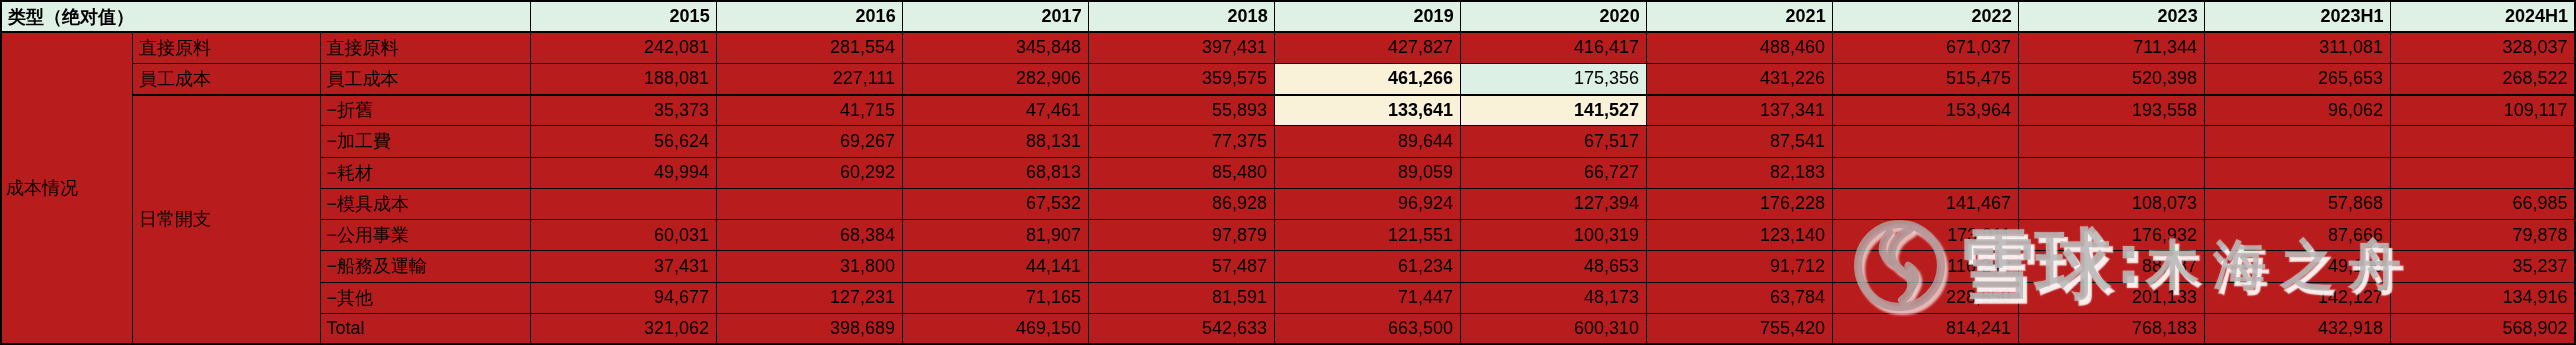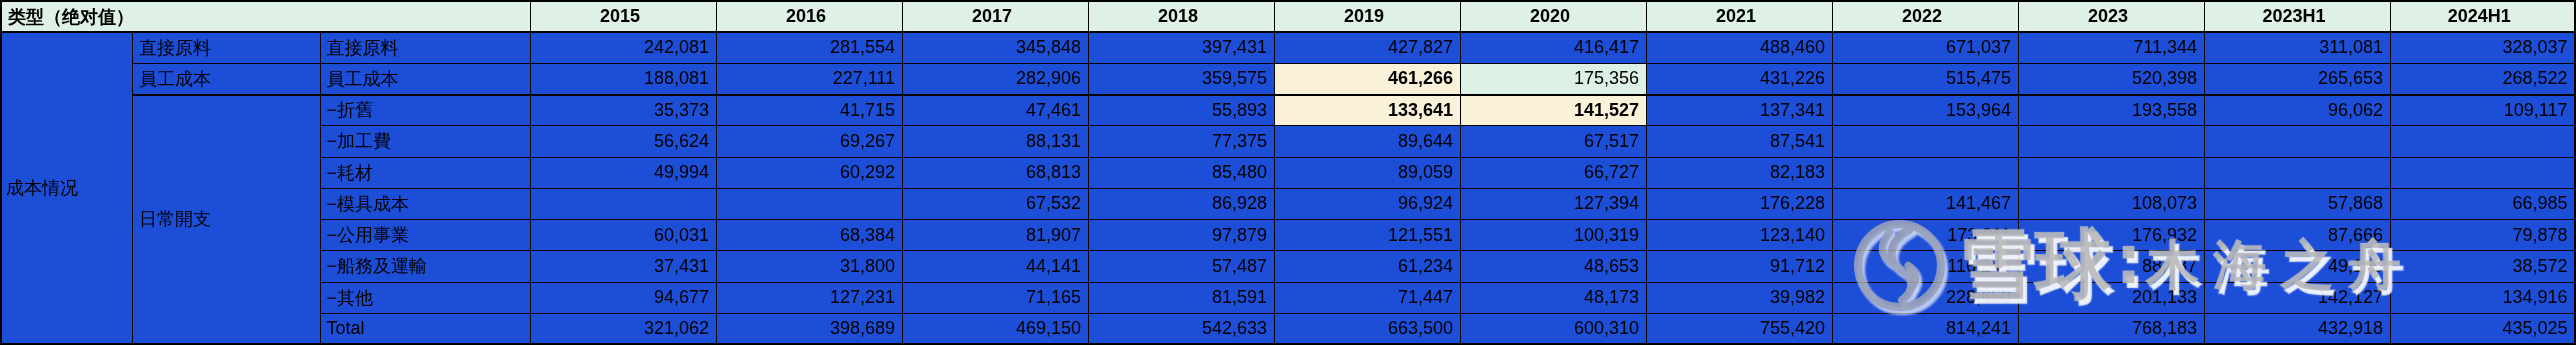--- a/index.html
+++ b/index.html
@@ -1,24 +1,24 @@
 <!DOCTYPE html>
 <html style="font-size:10.4px"><head>
 <meta charset="utf-8">
 <style>
   html,body{margin:0;padding:0;background:#ffffff;}
   body{font-family:"Liberation Sans","DejaVu Sans",sans-serif;}
-  .stage{position:relative;width:2576px;height:346px;background:#1d4ed8;overflow:hidden;}
+  .stage{position:relative;width:2576px;height:346px;background:#b91c1c;overflow:hidden;}
   table.cost{border-collapse:collapse;table-layout:fixed;width:2576px;height:346px;
     border:2px solid #000;border-bottom:3.3px solid #000;}
   th,td{border:1.3px solid #000;font-size:18px;color:#000;overflow:hidden;white-space:nowrap;
     box-sizing:border-box;padding:0;}
   thead th{background:#dff0e5;height:31px;font-weight:bold;}
   th.type-head{text-align:left;padding-left:5.9px;}
-  th.year-head{text-align:center;padding-right:5.9px;}
+  th.year-head{text-align:right;padding-right:5.9px;}
   thead th{border-bottom:2.6px solid #000;}
   tbody tr{height:31px;}
   td.cat{ text-align:left;padding-left:4px;font-weight:normal;}
   td.glabel{text-align:left;padding-left:6.5px;}
   td.rlabel{text-align:left;padding-left:5.9px;}
   td.num{text-align:right;padding-right:6.5px;}
   tr.section-start td{border-top:2px solid #000;}
   td.hl-y{background:#faf2d8;font-weight:bold;padding-left:48px;}
   td.hl-g{background:#ddf0e5;}
   
@@ -177,49 +177,49 @@
           <td class="num">37,431</td>
           <td class="num">31,800</td>
           <td class="num">44,141</td>
           <td class="num">57,487</td>
           <td class="num">61,234</td>
           <td class="num">48,653</td>
           <td class="num">91,712</td>
           <td class="num">116,249</td>
           <td class="num">88,487</td>
           <td class="num">49,195</td>
-          <td class="num">38,572</td>
+          <td class="num">35,237</td>
         </tr>
         <tr>
           <td class="rlabel">−其他</td>
           <td class="num">94,677</td>
           <td class="num">127,231</td>
           <td class="num">71,165</td>
           <td class="num">81,591</td>
           <td class="num">71,447</td>
           <td class="num">48,173</td>
-          <td class="num">39,982</td>
+          <td class="num">63,784</td>
           <td class="num">228,650</td>
           <td class="num">201,133</td>
           <td class="num">142,127</td>
           <td class="num">134,916</td>
         </tr>
         <tr>
           <td class="rlabel">Total</td>
           <td class="num">321,062</td>
           <td class="num">398,689</td>
           <td class="num">469,150</td>
           <td class="num">542,633</td>
           <td class="num">663,500</td>
           <td class="num">600,310</td>
           <td class="num">755,420</td>
           <td class="num">814,241</td>
           <td class="num">768,183</td>
           <td class="num">432,918</td>
-          <td class="num">435,025</td>
+          <td class="num">568,902</td>
         </tr>
       </tbody>
   </table>
 
   <div class="watermark">
     <svg class="wm-logo" viewBox="0 0 160 160">
       <g fill="none" stroke="rgba(178,178,178,0.9)" stroke-linecap="round">
         <circle cx="80" cy="80" r="67" stroke-width="13"></circle>
         <path d="M 96 22 C 62 40 58 74 84 88 C 104 99 104 122 84 136" stroke-width="13"></path>
         <path d="M 64 26 C 46 48 50 66 68 76" stroke-width="12"></path>

